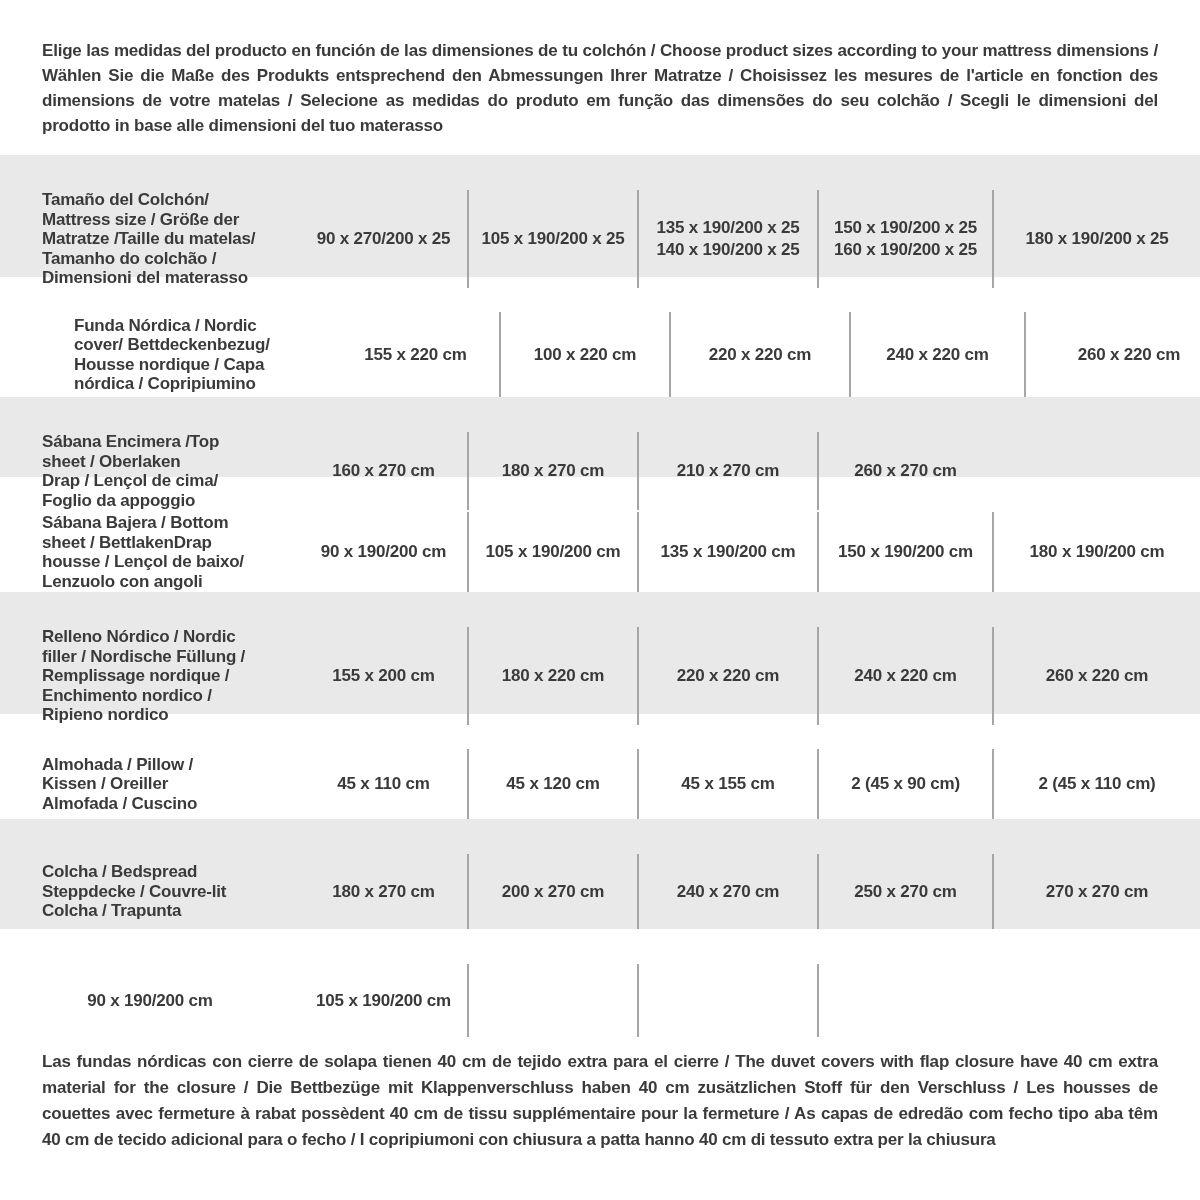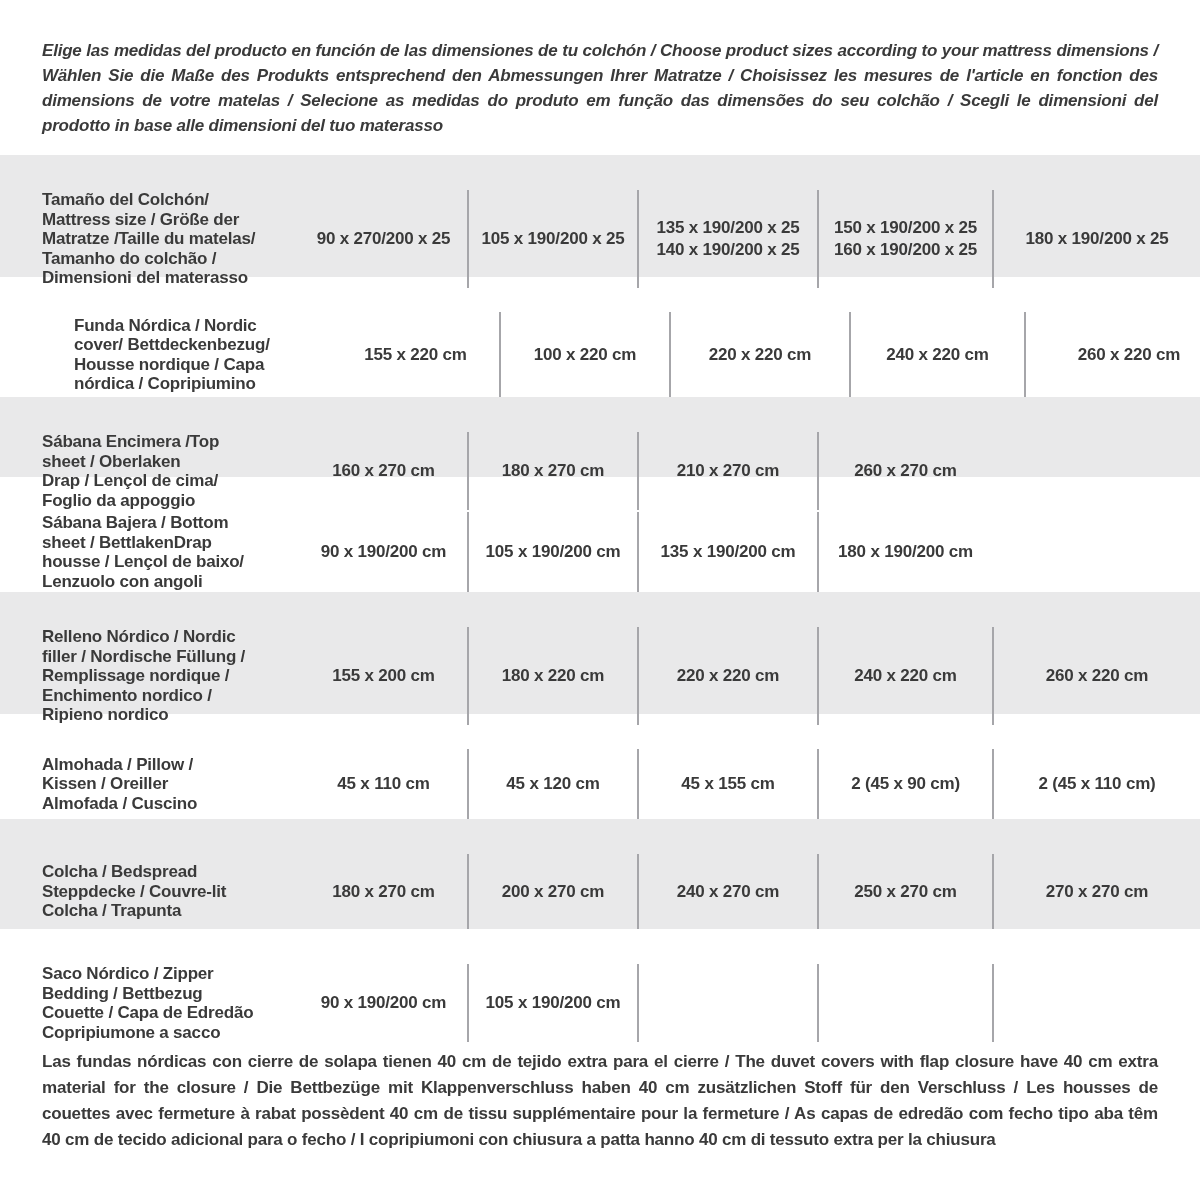--- a/index.html
+++ b/index.html
@@ -16,21 +16,20 @@
     letter-spacing:-0.2px;
     width:1200px;
     height:1200px;
     overflow:hidden;
   }
   .intro{
     margin:38px 42px 0 42px;
     font-size:17px;
     line-height:25px;
     text-align:justify;
-    font-style:italic;
   }
   .size-table{
     margin-top:17px;
     width:1200px;
   }
   .trow{
     display:grid;
     grid-template-columns:300px 167px 170px 180px 175px 208px;
     width:1200px;
   }
@@ -117,20 +116,21 @@
   </div>
 
   <div class="trow h4">
     <div class="cell label-cell">Sábana Bajera / Bottom
 sheet / BettlakenDrap
 housse / Lençol de baixo/
 Lenzuolo con angoli</div>
     <div class="cell">90 x 190/200 cm</div>
     <div class="cell">105 x 190/200 cm</div>
     <div class="cell">135 x 190/200 cm</div>
+    <div class="cell">150 x 190/200 cm</div>
     <div class="cell">180 x 190/200 cm</div>
   </div>
 
   <div class="trow gray h5">
     <div class="cell label-cell">Relleno Nórdico / Nordic
 filler / Nordische Füllung /
 Remplissage nordique /
 Enchimento nordico /
 Ripieno nordico</div>
     <div class="cell">155 x 200 cm</div>
@@ -156,24 +156,20 @@
 Steppdecke / Couvre-lit
 Colcha / Trapunta</div>
     <div class="cell">180 x 270 cm</div>
     <div class="cell">200 x 270 cm</div>
     <div class="cell">240 x 270 cm</div>
     <div class="cell">250 x 270 cm</div>
     <div class="cell">270 x 270 cm</div>
   </div>
 
   <div class="trow h8">
-    <div class="cell label-cell">Saco Nórdico / Zipper
-Bedding / Bettbezug
-Couette  / Capa de Edredão
-Copripiumone a sacco</div>
     <div class="cell">90 x 190/200 cm</div>
     <div class="cell">105 x 190/200 cm</div>
     <div class="cell"></div>
     <div class="cell"></div>
     <div class="cell"></div>
   </div>
 
 </div>
 
 <p class="footnote">Las fundas nórdicas con cierre de solapa tienen 40 cm de tejido extra para el cierre  / The duvet covers with flap closure have 40 cm extra material for the closure / Die Bettbezüge mit Klappenverschluss haben 40 cm zusätzlichen Stoff für den Verschluss / Les housses de couettes avec fermeture à rabat possèdent 40 cm de tissu supplémentaire pour la fermeture / As capas de edredão com fecho tipo aba têm 40 cm de tecido adicional para o fecho / I copripiumoni con chiusura a patta hanno 40 cm di tessuto extra per la chiusura</p>

